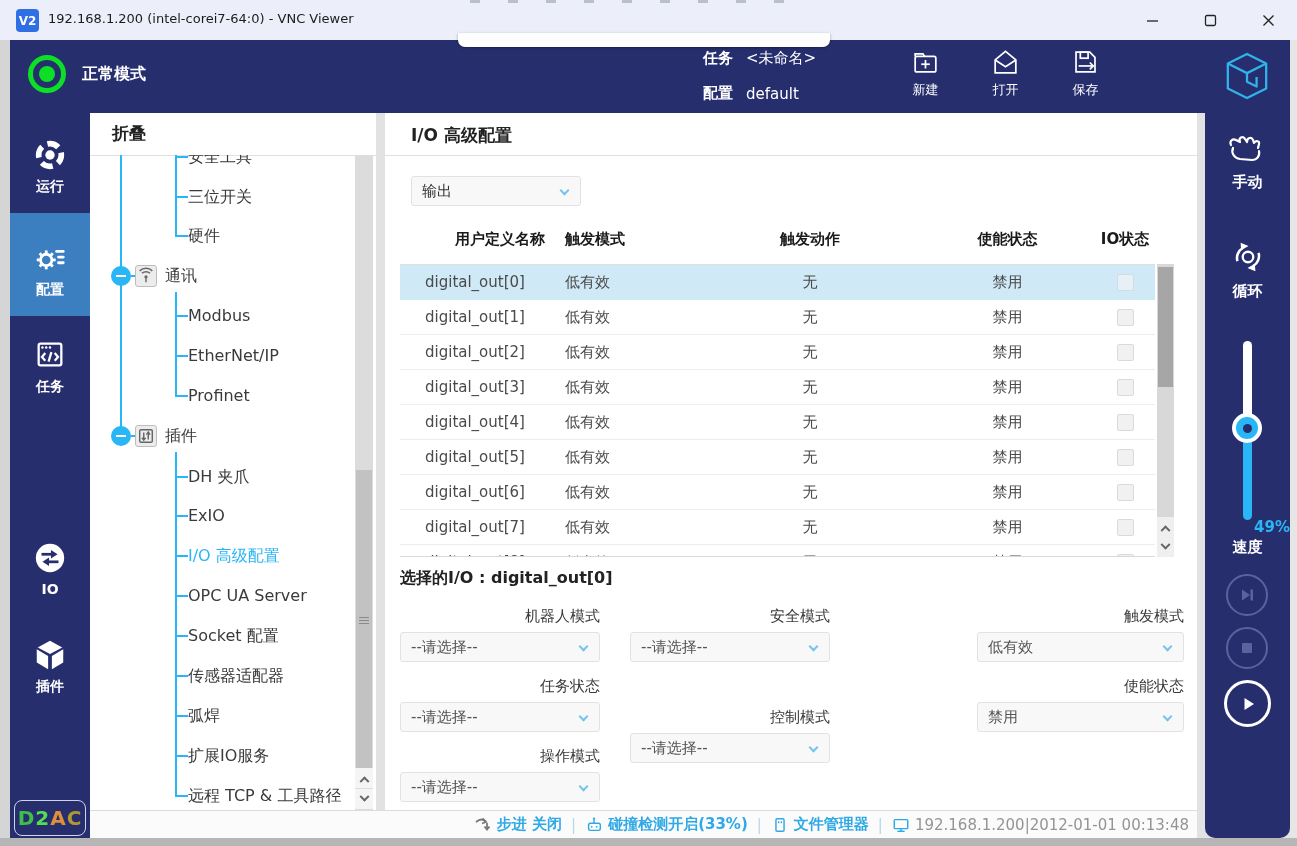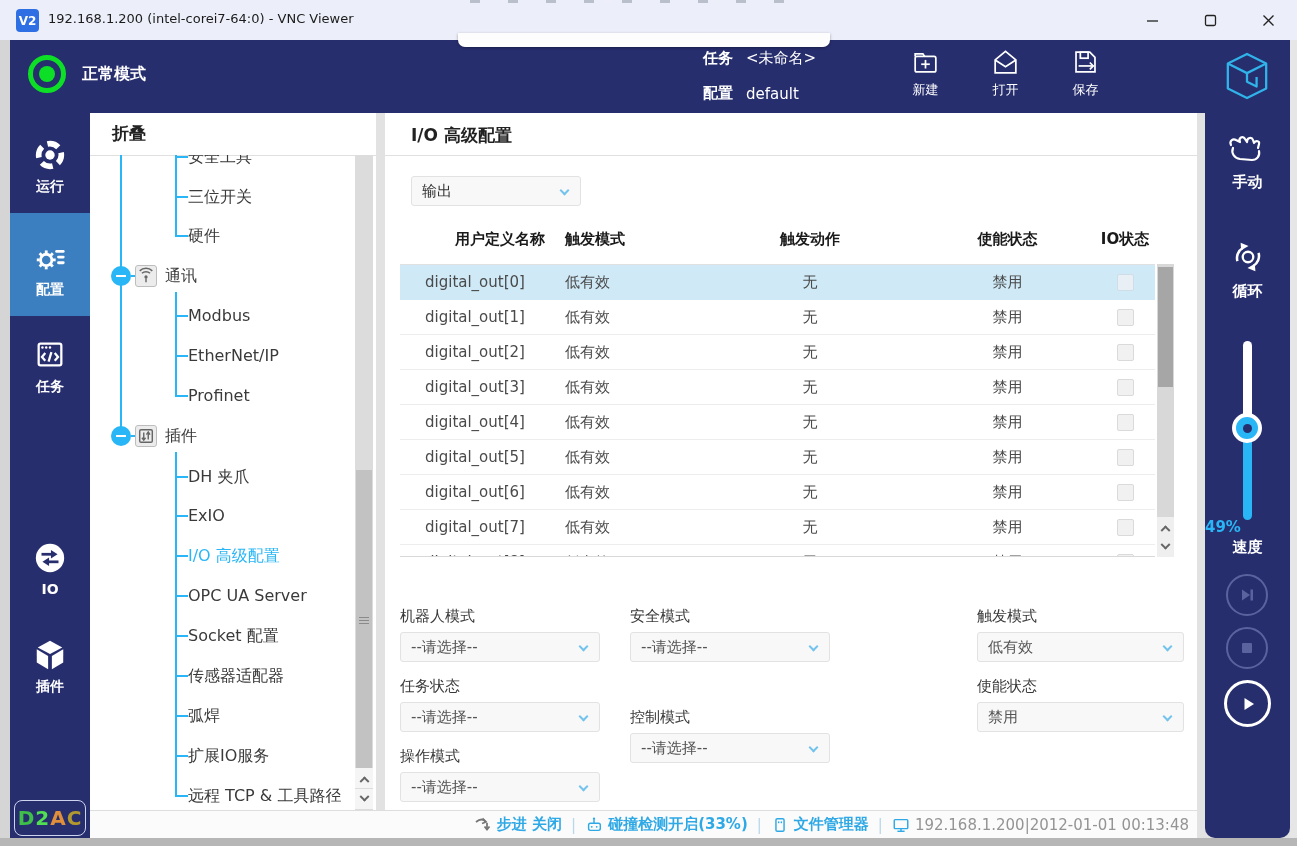--- a/index.html
+++ b/index.html
@@ -91,42 +91,42 @@
   .trow{width:755px;height:35px;display:flex;align-items:center;font-size:15px;color:#4a4a4a;
     border-bottom:1px solid #ededed;cursor:pointer;background:#fff;}
   .trow.sel{background:var(--row-selected);border-bottom:1px solid var(--row-selected);}
   .trow .c1{padding-left:25px;}
   .io-check{width:17px;height:17px;background:#f1f1f1;border:1px solid #dadada;border-radius:2px;margin:0 auto;cursor:pointer;}
   .trow.sel .io-check{background:#e9f0f5;border-color:#cfdde8;}
   #table-sb{position:absolute;left:772px;top:151px;width:17px;height:293px;background:#d8d8d8;}
   #table-sb-thumb{position:absolute;left:1px;top:3px;width:15px;height:120px;background:#a6a6a6;cursor:pointer;}
   #selected-io{position:absolute;left:15px;top:455px;font-size:16px;font-weight:bold;color:#222;}
   .ffield{position:absolute;}
-  .ffield .flabel{font-size:15px;color:#3a3a3a;margin-bottom:6px;}
+  .ffield .flabel{font-size:15px;color:#3a3a3a;margin-bottom:6px;text-align:right;}
   .fselect{position:relative;height:30px;background:#f8f8f8;border:1px solid #e2e2e2;border-radius:3px;
     font-size:15px;color:#555;line-height:28px;padding-left:10px;cursor:pointer;}
 
   
   #statusbar{left:90px;top:810px;width:1107px;height:28px;background:#fbfbfb;border-top:1px solid #ddd;
     display:flex;align-items:center;justify-content:flex-end;gap:9px;padding-right:8px;font-size:15px;}
   .st-item{display:flex;align-items:center;gap:5px;color:var(--status-blue);font-weight:600;cursor:pointer;}
   .st-sep{color:#b8d8ea;font-weight:normal;}
   #st-conn{color:#949494;font-weight:normal;display:flex;align-items:center;gap:5px;}
   .st-item svg,#st-conn svg{width:18px;height:18px;}
 
   
   #rightbar{left:1205px;top:113px;width:85px;height:725px;background:var(--navy);border-radius:0 0 10px 10px;}
   .rb-item{position:absolute;left:0;width:85px;display:flex;flex-direction:column;align-items:center;gap:6px;cursor:pointer;}
   .rb-item span{color:#fff;font-size:15px;font-weight:bold;}
   #slider-white{left:38px;top:228px;width:9px;height:90px;background:#fff;border-radius:5px 5px 0 0;}
   #slider-cyan{left:38px;top:315px;width:9px;height:92px;background:var(--accent);border-radius:0 0 5px 5px;}
   #slider-thumb{left:27px;top:300px;width:30px;height:30px;border-radius:50%;background:var(--accent);
     border:4px solid #fff;display:flex;align-items:center;justify-content:center;cursor:grab;}
   #slider-thumb i{display:block;width:9px;height:9px;border-radius:50%;background:var(--navy);}
-  #speed-val{left:0;top:405px;width:85px;text-align:left;color:var(--accent);font-size:15px;font-weight:bold;}
+  #speed-val{left:0;top:405px;width:85px;text-align:right;color:var(--accent);font-size:15px;font-weight:bold;}
   #speed-label{left:0;top:425px;width:85px;text-align:center;color:#fff;font-size:15px;font-weight:bold;}
   .tbtn{position:absolute;left:21px;width:42px;height:42px;border-radius:50%;border:2.5px solid #5b639e;
     display:flex;align-items:center;justify-content:center;cursor:pointer;}
   .tbtn svg{width:20px;height:20px;}
   #btn-play{left:19px;width:47px;height:47px;border:3px solid #fff;}
 </style>
 </head>
 <body>
 
 <div id="app">
@@ -466,20 +466,21 @@
       </div>
     <div id="table-sb">
       <div id="table-sb-thumb"></div>
       <div class="sb-btn" style="top:253px;width:17px;background:#efefef;">
           <span class="schev up"></span>
         </div>
       <div class="sb-btn" style="top:273px;width:17px;background:#efefef;">
           <span class="schev down"></span>
         </div>
     </div>
+    <div id="selected-io">选择的I/O : digital_out[0]</div>
     <div id="form-area">
         <div class="ffield" style="left: 15px; top: 494px; width: 200px;">
           <div class="flabel">机器人模式</div>
           <div class="fselect"><span>--请选择--</span><span class="chev"></span></div>
         </div>
         <div class="ffield" style="left: 245px; top: 494px; width: 200px;">
           <div class="flabel">安全模式</div>
           <div class="fselect"><span>--请选择--</span><span class="chev"></span></div>
         </div>
         <div class="ffield" style="left: 592px; top: 494px; width: 207px;">

